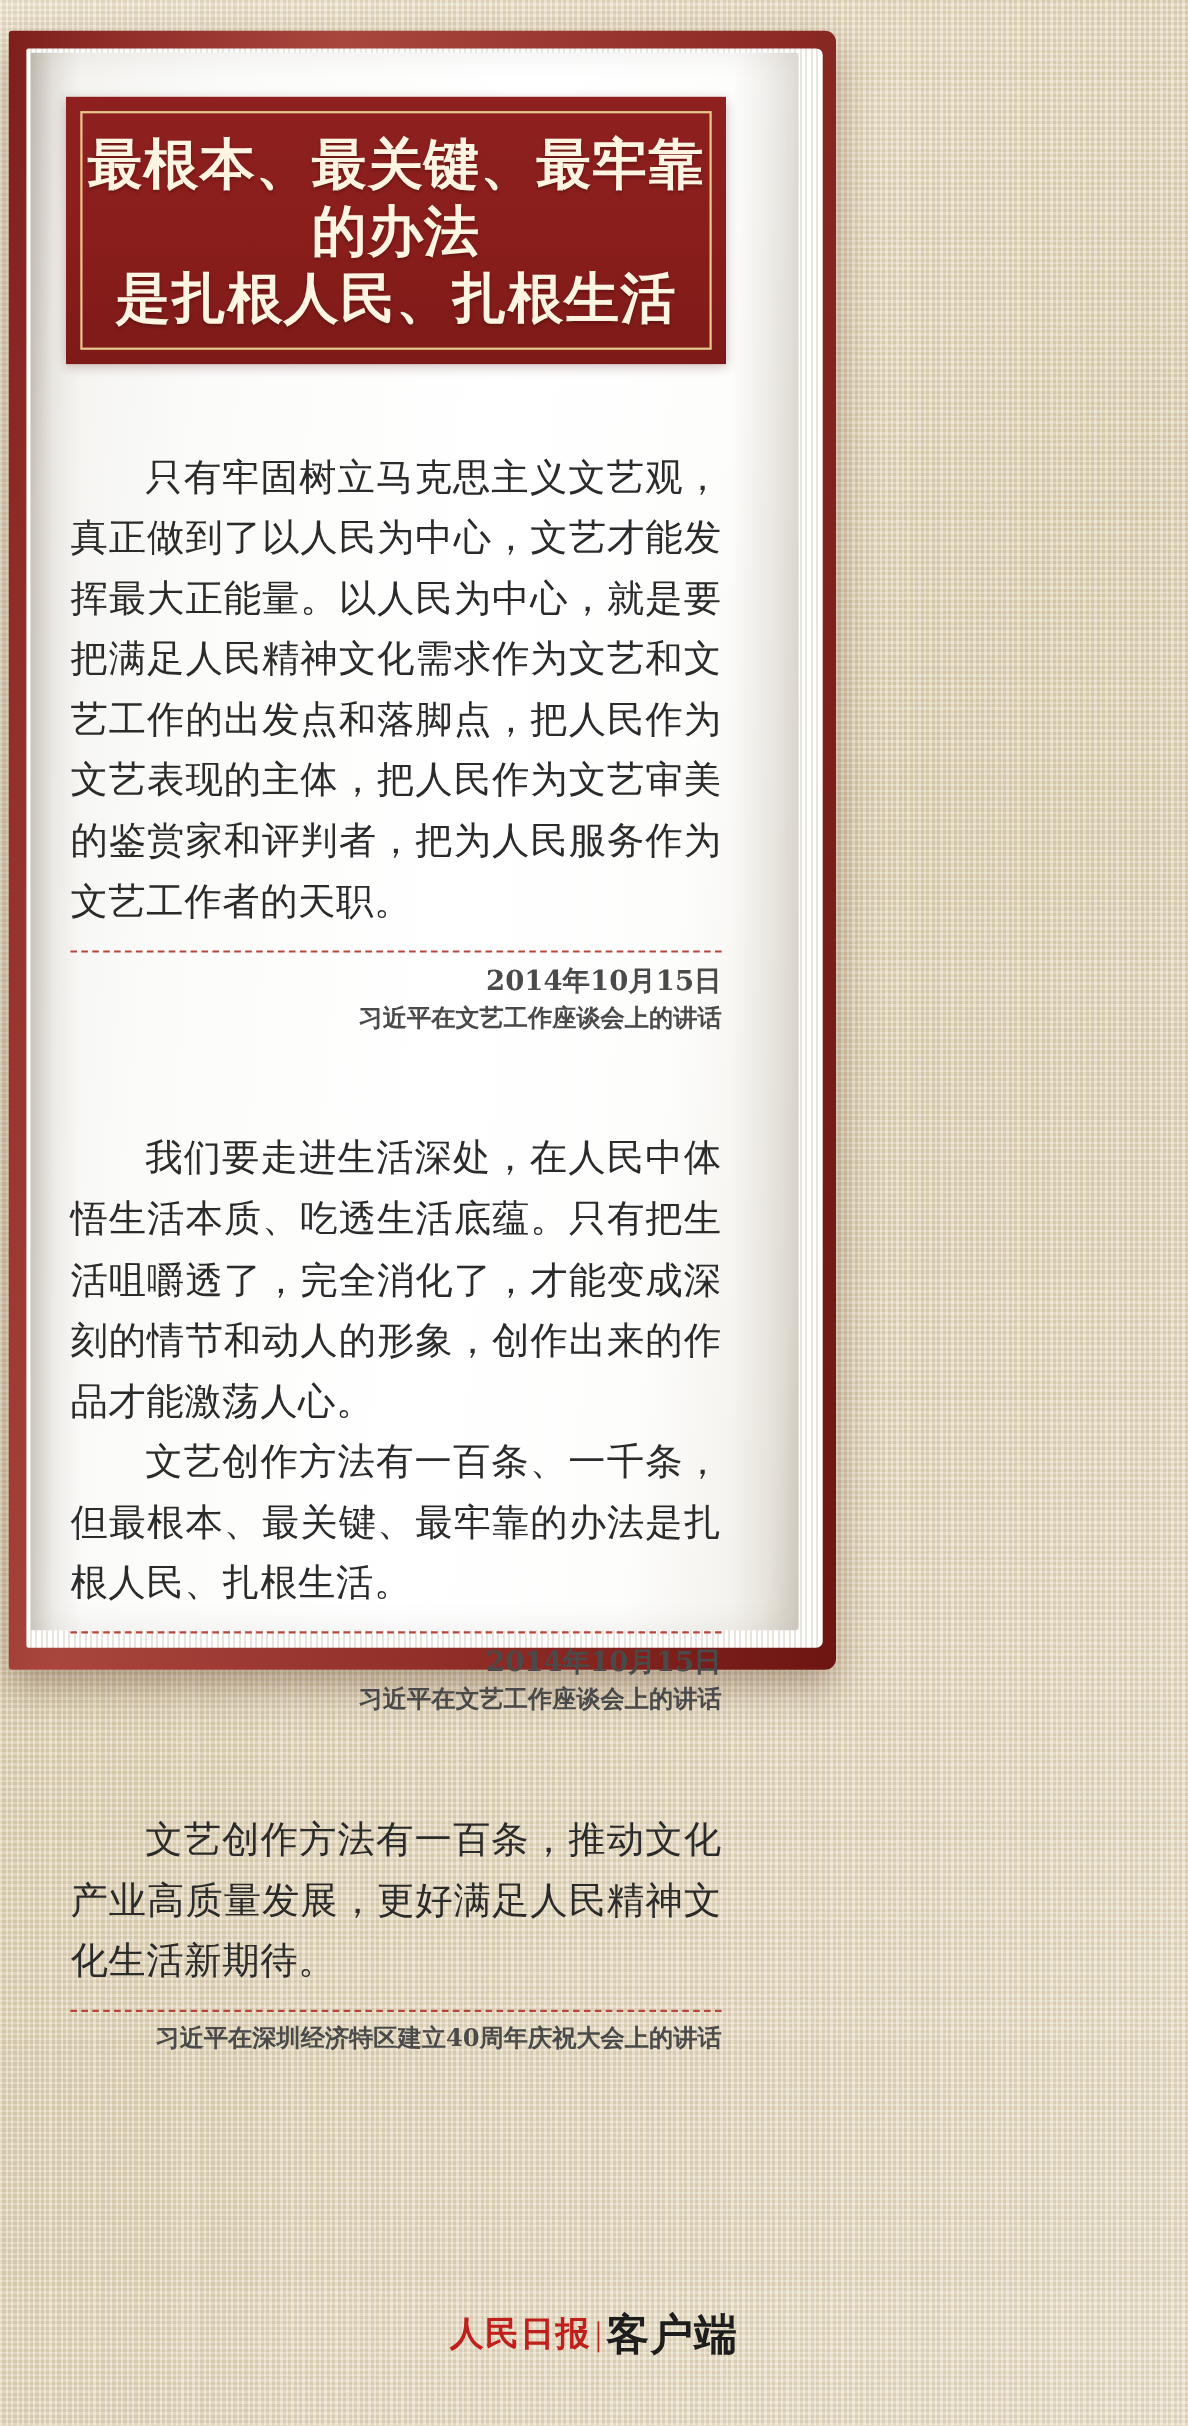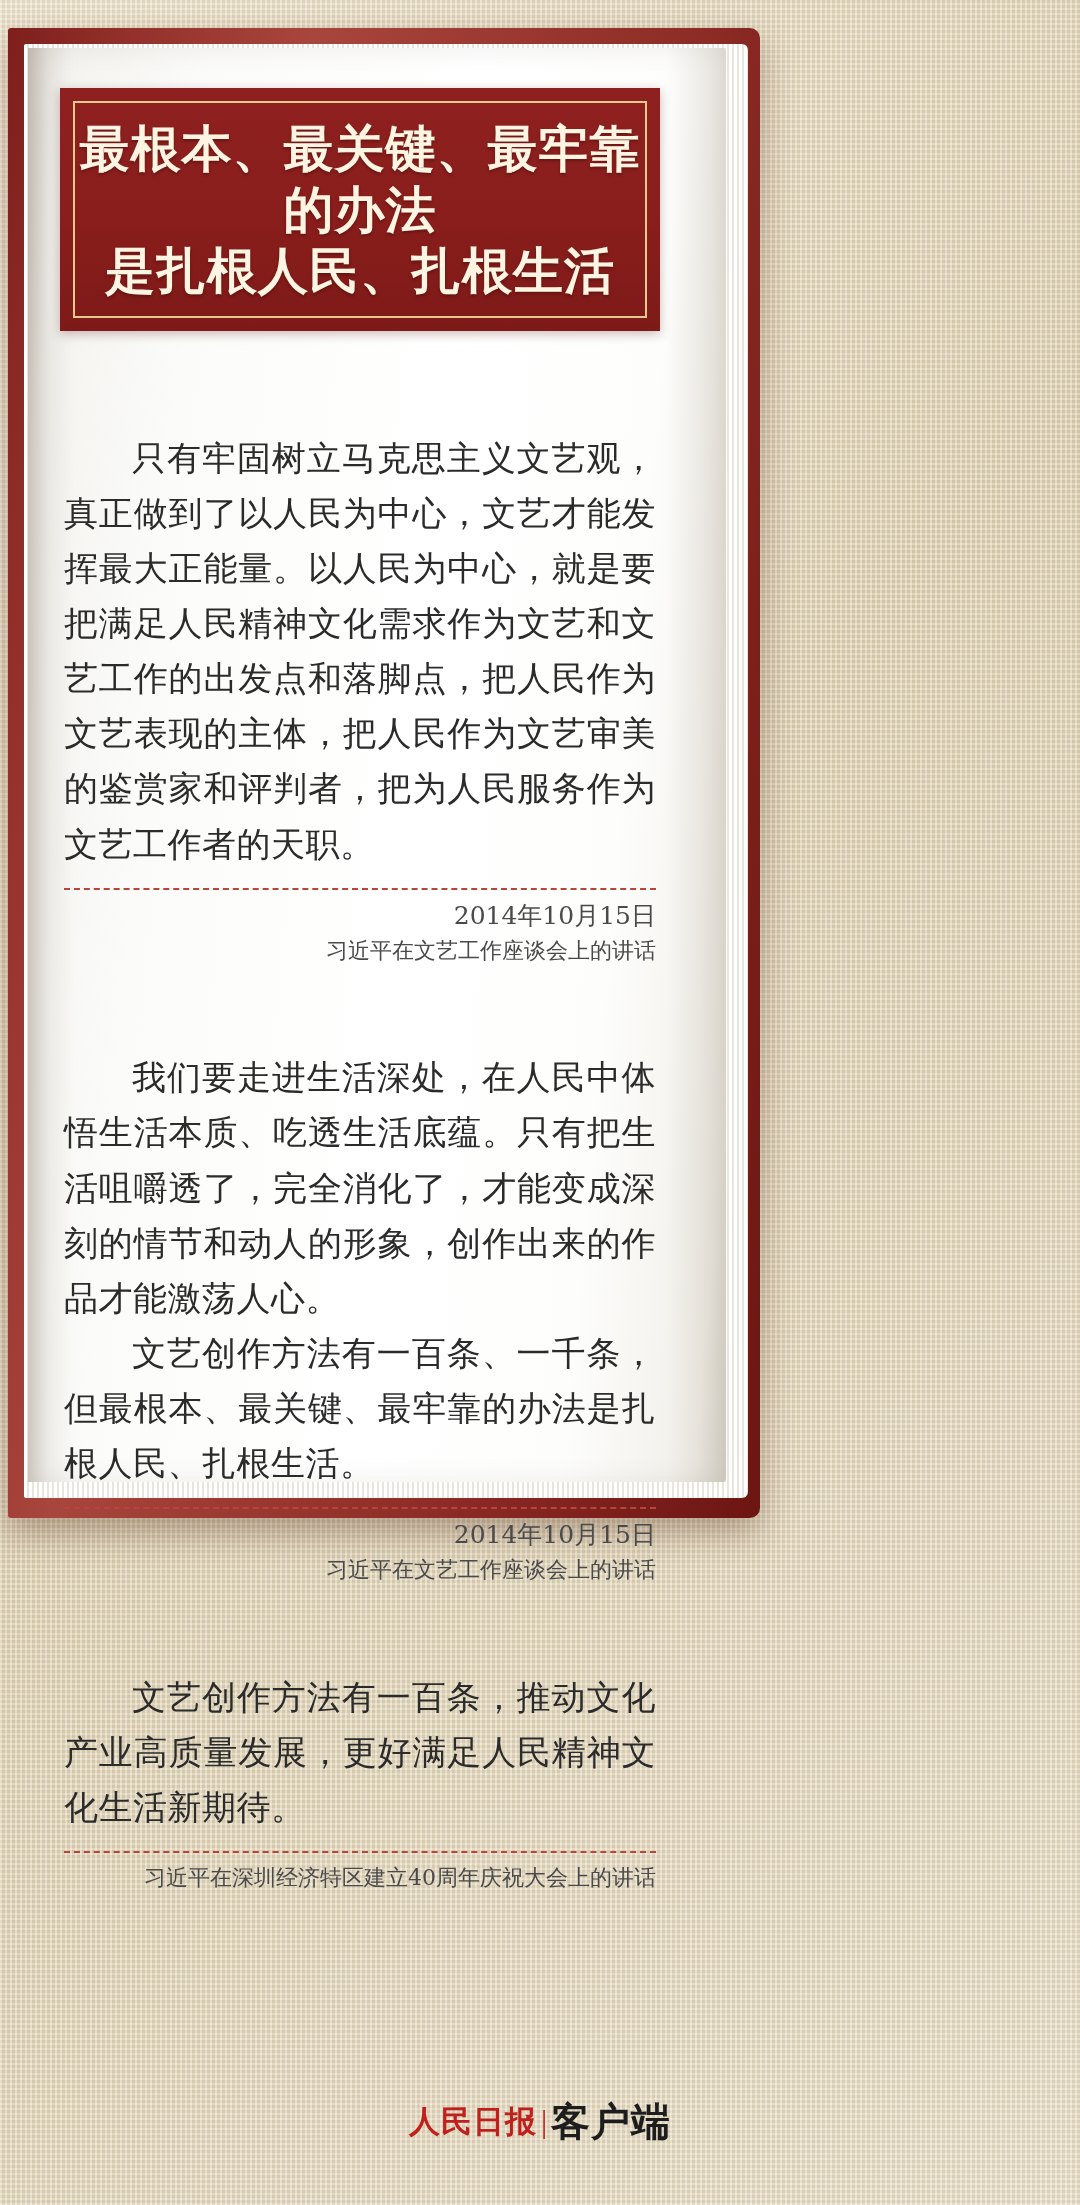--- a/index.html
+++ b/index.html
@@ -122,21 +122,21 @@
     font-size: 50px;
     line-height: 1.22;
     text-align: center;
     letter-spacing: 1px;
     text-shadow: 0 2px 3px rgba(60,10,8,0.45);
     white-space: pre-line;
   }
 
   
   .quotes {
-    margin-top: 100px;
+    margin-top: 76px;
   }
   .quote-block {
     margin-bottom: 84px;
   }
   .quote-block:last-child { margin-bottom: 0; }
 
   .quote-para {
     font-family: "DejaVu Serif", "Liberation Serif", serif;
     font-size: 34px;
     line-height: 1.62;
@@ -151,20 +151,21 @@
     margin-top: 16px;
     margin-bottom: 9px;
     border: 0;
     border-top: 2px dashed #b6453c;
     height: 0;
   }
   .source {
     text-align: right;
     color: #4a4a4a;
     font-family: "DejaVu Serif", "Liberation Serif", serif;
+    font-weight: bold;
   }
   .source .date {
     font-size: 25px;
     line-height: 1.38;
   }
   .source .occasion {
     font-size: 22px;
     line-height: 1.42;
     margin-top: 2px;
   }

